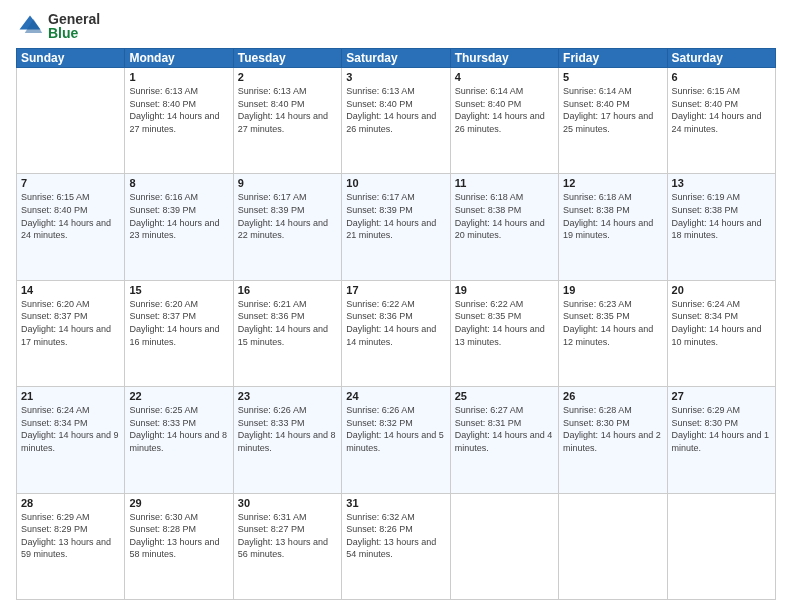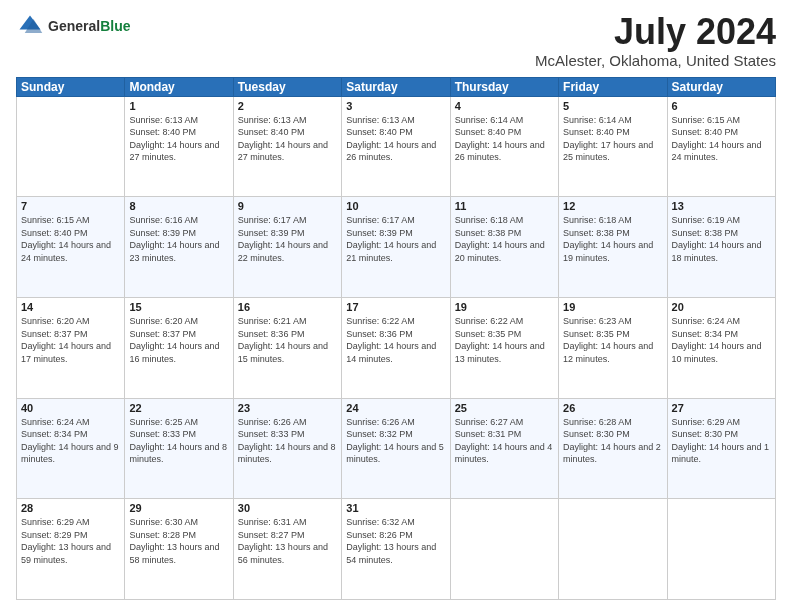--- a/index.html
+++ b/index.html
@@ -23,21 +23,21 @@
       align-items: flex-start;
       margin-bottom: 8px;
     }
     .logo {
       display: flex;
       align-items: center;
       gap: 4px;
     }
     .logo-text {
       display: flex;
-      flex-direction: row;
+      flex-direction: column;
       line-height: 1;
     }
     .logo-general {
       font-size: 14px;
       font-weight: bold;
       color: #333;
     }
     .logo-blue {
       font-size: 14px;
       font-weight: bold;
@@ -111,24 +111,20 @@
     <div class="logo">
       <svg class="logo-icon" viewBox="0 0 32 32">
         <polygon points="16,4 28,20 4,20" fill="#2970b8"></polygon>
         <polygon points="20,8 30,24 10,24" fill="#1e5a9a" opacity="0.5"></polygon>
       </svg>
       <div class="logo-text">
         <span class="logo-general">General</span>
         <span class="logo-blue">Blue</span>
       </div>
     </div>
-    <div class="title-block">
-      <h1>July 2024</h1>
-      <h2>McAlester, Oklahoma, United States</h2>
-    </div>
   </div>
 
   <table class="calendar">
     <thead>
       <tr>
         <th>Sunday</th>
         <th>Monday</th>
         <th>Tuesday</th>
         <th>Saturday</th>
         <th>Thursday</th>
@@ -299,21 +295,21 @@
         <span class="day-num">20</span>
         <div class="day-info">
           <span>Sunrise: 6:24 AM</span><br>
           <span>Sunset: 8:34 PM</span><br>
           <span>Daylight: 14 hours and 10 minutes.</span>
         </div>
       </td>
         </tr>
         <tr>
           <td>
-        <span class="day-num">40</span>
+        <span class="day-num">21</span>
         <div class="day-info">
           <span>Sunrise: 6:24 AM</span><br>
           <span>Sunset: 8:34 PM</span><br>
           <span>Daylight: 14 hours and 9 minutes.</span>
         </div>
       </td>
           <td>
         <span class="day-num">22</span>
         <div class="day-info">
           <span>Sunrise: 6:25 AM</span><br>

